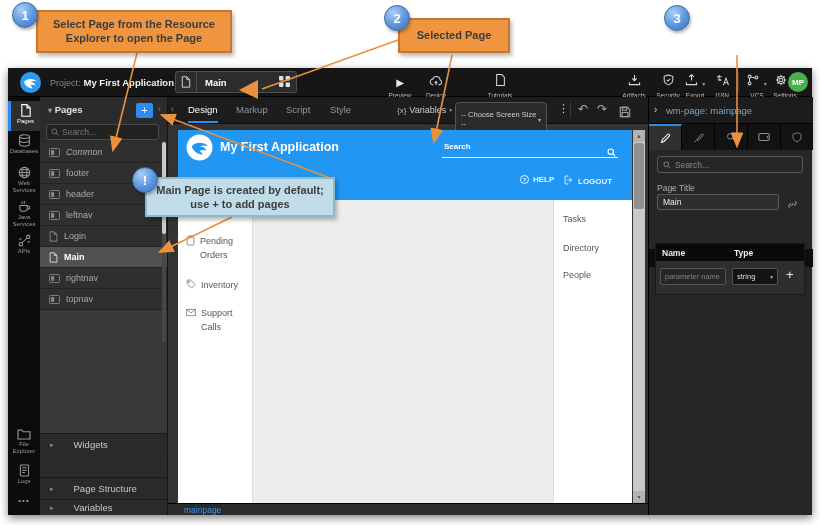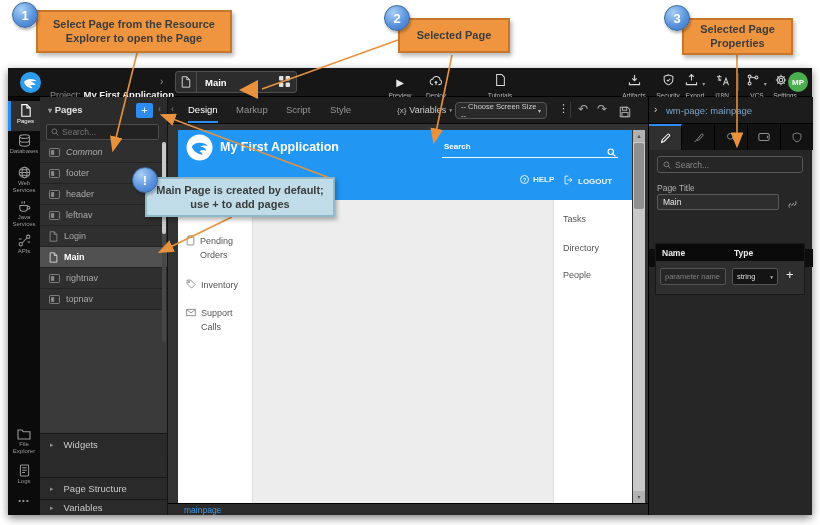--- a/index.html
+++ b/index.html
@@ -46,31 +46,31 @@
   .pg-item { position:absolute; left:0; width:128px; height:21px; background:#2f2f2f; border-bottom:1px solid #232323;
              display:flex; align-items:center; gap:6px; padding-left:9px; color:#a9a9a9; cursor:pointer; }
   .pg-item .pg-label { font-size:9px; }
   .pg-item .pi { color:#8a8a8a; display:flex; }
   .pg-item.sel { background:#515151; color:#fff; }
   .pg-item.sel .pi { color:#ddd; }
   .pp-fill { position:absolute; left:0; top:213px; width:128px; height:123px; background:#3a3a3a; }
   .pp-scroll-track { position:absolute; left:122px; top:45px; width:4px; height:200px; background:#474747; border-radius:2px; }
   .pp-scroll-thumb { position:absolute; left:122px; top:45px; width:4px; height:92px; background:#c9c9c9; border-radius:2px; }
   .acc-row { position:absolute; left:0; width:128px; height:22px; background:#2a2a2a; border-top:1px solid #181818;
-             display:flex; align-items:center; gap:10px; padding-left:10px; color:#c9c9c9; font-size:9.5px; cursor:pointer; }
+             display:flex; align-items:center; gap:20px; padding-left:10px; color:#c9c9c9; font-size:9.5px; cursor:pointer; }
   .acc-row .tri { color:#8a8a8a; font-size:7px; }
   .acc-refresh { margin-left:auto; margin-right:8px; color:#bcbcbc; font-size:10px; }
 
   
   .canvas-col { position:absolute; left:160px; top:29px; width:480px; height:418px; background:#333; }
   .design-toolbar { position:absolute; left:0; top:0; width:480px; height:27px; background:#1d1d1d; border-bottom:1px solid #0a0a0a; }
   .dt-tab { position:absolute; top:0; height:26px; line-height:26px; font-size:9.5px; color:#969696; cursor:pointer; }
   .dt-tab.active { color:#fff; border-bottom:2px solid #2D8CF0; }
   .screen-select { position:absolute; left:287px; top:5px; width:92px; height:17px; background:#2a2a2a; border:1px solid #555;
-                   border-radius:4px; color:#cfcfcf; font-size:7.5px; display:flex; align-items:center; padding:7px 5px; cursor:pointer; }
+                   border-radius:4px; color:#cfcfcf; font-size:7.5px; display:flex; align-items:center; padding:16px 5px; cursor:pointer; }
   .screen-select .arr { margin-left:auto; font-size:6px; color:#bbb; }
   .icon-btn { position:absolute; color:#a9a9a9; cursor:pointer; }
 
   
   .preview { position:absolute; left:10px; top:33px; width:454px; height:373px; background:#fff; overflow:hidden; }
   .pv-header { position:absolute; left:0; top:0; width:454px; height:70px; background:#2196F3; }
   .pv-title { position:absolute; left:42px; top:10px; color:#fff; font-size:12.5px; font-weight:bold; }
   .pv-search { position:absolute; left:264px; top:6px; width:176px; height:22px; border-bottom:1px solid rgba(255,255,255,.95); color:#fff; }
   .pv-search .txt { font-size:8px; font-weight:bold; position:absolute; left:2px; top:6px; }
   .pv-help, .pv-logout { position:absolute; top:45px; color:#eaf4ff; font-size:8px; font-weight:bold;
@@ -137,21 +137,21 @@
 
   <div id="appwin">
 
     <div class="topbar">
       <span class="abs" style="left:12px;top:4px;">
         <svg width="21" height="21" viewBox="0 0 21 21">
             <circle cx="10.5" cy="10.5" r="10.5" fill="#2D9CEF"></circle>
             <path d="M4.2 9.6c2.6-3.4 9.4-3.6 12.4-.2-2.4-.8-4.6-.5-6 .7 2.4-.1 4.4 1.2 5 3.2-2.2-1-4-.8-5.4.4 1.3.6 2.1 1.6 2.3 2.9-3.2-.4-6.3-2.3-7.6-4.6-.5-.8-.8-1.6-.7-2.4z" fill="#fff"></path>
           </svg>
       </span>
-      <div class="abs" style="left:42px;top:12px;height:29px;display:flex;align-items:center;gap:3px;">
+      <div class="abs" style="left:42px;top:0;height:29px;display:flex;align-items:center;gap:3px;">
         <span style="font-size:9px;color:#8a8a8a;">Project:</span>
         <span style="font-size:9.5px;color:#f0f0f0;font-weight:bold;">My First Application</span>
       </div>
       <span class="abs" style="left:152px;top:8px;color:#9a9a9a;font-size:10px;">›</span>
 
       <div class="page-tab">
         <span class="cell-icon">
           <svg width="10" height="12" viewBox="0 0 12 14" fill="none" stroke="currentColor" stroke-width="1.2">
               <path d="M1.5 .7h5.5l3.5 3.5v9H1.5z"></path>
               <path d="M7 .7v3.5h3.5"></path>
@@ -628,23 +628,20 @@
   <div class="num-circle" style="left:384px;top:5px;">
     <span>2</span>
   </div>
   <div class="ann-box" style="left:398px;top:18px;width:112px;height:35px;">
     <span>Selected Page</span>
   </div>
 
   <div class="num-circle" style="left:664px;top:5px;">
     <span>3</span>
   </div>
-  <div class="ann-box" style="left:682px;top:18px;width:111px;height:37px;">
-    <span>Selected Page Properties</span>
-  </div>
 
   <div class="num-circle" style="left:132px;top:167px;z-index:63;">
     <span>!</span>
   </div>
   <div class="note-box" style="left:145px;top:177px;width:190px;height:40px;">
     <span>Main Page is created by default; use + to add pages</span>
   </div>
 
 </div>
 

